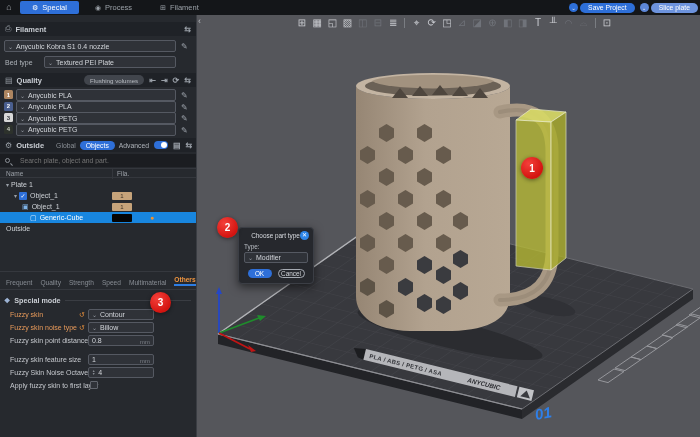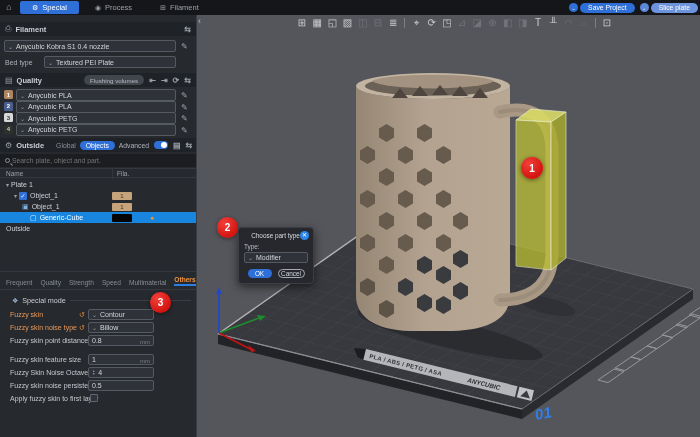--- a/index.html
+++ b/index.html
@@ -39,21 +39,21 @@
   .lbl{position:absolute;font-size:7px;color:#aeb3b9;}
   .chip{position:absolute;width:9px;height:9px;border-radius:1.5px;font-size:6px;font-weight:bold;
         display:flex;align-items:center;justify-content:center;}
   .flushpill{height:10px;border-radius:5px;background:#41454c;color:#b9bdc3;font-size:6.2px;
         display:flex;align-items:center;padding:0 6px;font-weight:normal;cursor:pointer;}
   .seg{font-size:6.8px;color:#8b9097;font-weight:normal;cursor:pointer;}
   .seg.on{background:#2e6fd8;color:#fff;border-radius:6px;padding:1px 6px;}
   .adv{font-size:6.8px;color:#aeb3b9;font-weight:normal;}
   .toggle{width:14px;height:8px;border-radius:4px;background:#2e6fd8;position:relative;cursor:pointer;}
   .toggle::after{content:"";position:absolute;right:1px;top:1px;width:6px;height:6px;border-radius:50%;background:#fff;}
-  .searchrow{position:absolute;left:0;right:0;height:13px;background:#1b1d21;display:flex;align-items:center;padding:0 5px;gap:0;}
+  .searchrow{position:absolute;left:0;right:0;height:13px;background:#1b1d21;display:flex;align-items:center;padding:0 5px;gap:8px;}
   .mag{width:5px;height:5px;border:1px solid #8a8f96;border-radius:50%;position:relative;flex:none;}
   .mag::after{content:"";position:absolute;width:3px;height:1px;background:#8a8f96;transform:rotate(45deg);left:4px;top:5px;}
   .searchrow input{flex:1;background:transparent;border:none;outline:none;color:#9298a0;font-size:6.8px;font-family:inherit;}
   .colhead{position:absolute;left:0;right:0;height:10px;border-top:1px solid #34373d;border-bottom:1px solid #34373d;
         font-size:6.5px;color:#9ba0a7;}
   .colhead .c2{position:absolute;left:112px;border-left:1px solid #34373d;padding-left:4px;height:10px;line-height:10px;}
   .trow{position:absolute;left:0;right:0;height:11px;display:flex;align-items:center;font-size:7px;color:#ced2d7;cursor:pointer;}
   .trow.sel{background:#1886df;color:#fff;}
   .tcaret{font-size:6px;color:#9aa0a8;width:7px;text-align:center;}
   .cbx{width:8px;height:8px;background:#2e6fd8;border-radius:1px;color:#fff;font-size:6px;line-height:8px;text-align:center;margin-right:3px;}
@@ -61,21 +61,21 @@
         color:#3a3025;font-size:6px;display:flex;align-items:center;justify-content:center;}
   .objico{color:#7fb3e8;font-size:7px;margin-right:3px;}
   .modico{position:absolute;left:150px;color:#f0922e;font-size:7px;}
 
   .tabsrow{position:absolute;left:0;right:0;top:256px;height:19px;border-top:1px solid #35383e;
         border-bottom:1px solid #35383e;display:flex;align-items:flex-end;gap:0;padding:0 4px 3px 6px;}
   .stab{font-size:6.6px;color:#878c93;margin-right:8px;cursor:pointer;white-space:nowrap;}
   .stab.on{color:#f0953f;border-bottom:2px solid #2e7de2;padding-bottom:1px;font-weight:bold;}
 
   .settings{position:absolute;left:0;right:5px;top:281px;}
-  .sphead{display:flex;align-items:center;gap:4px;padding:0 0 4px 12px;font-size:7.2px;font-weight:normal;color:#c9cdd3;}
+  .sphead{display:flex;align-items:center;gap:4px;padding:0 0 4px 4px;font-size:7.2px;font-weight:bold;color:#c9cdd3;}
   .sphead .line{flex:1;height:1px;background:#3a3d43;}
   .spico{color:#9fb6d8;font-size:7px;}
   .srow{position:relative;height:13px;padding-left:20px;}
   .srow .slab{position:absolute;left:10px;top:2px;color:#c6c9ce;}
   .srow .slab.orange{color:#e89a5a;}
   .undoico{position:absolute;left:79px;top:2px;color:#e8903c;font-size:7px;cursor:pointer;}
   .ctrl{position:absolute;left:88px;top:0;width:66px;height:11px;background:#2f3238;border:1px solid #555962;
         border-radius:2px;display:flex;align-items:center;gap:3px;padding:0 3px;font-size:7px;color:#d3d6db;cursor:pointer;}
   .ctrl input{width:100%;background:transparent;border:none;outline:none;color:#d3d6db;font-size:7px;font-family:inherit;padding:0;}
   .unit{position:absolute;right:3px;top:2px;font-size:6.2px;color:#797e85;}
@@ -412,26 +412,20 @@
         <span class="slab">Fuzzy Skin Noise Octaves</span>
         <div class="ctrl">
           <span class="spin">
             <span>▲</span>
             <span>▼</span>
           </span>
           <input value="4" style="">
         </div>
       </div>
       <div class="srow">
-        <span class="slab">Fuzzy skin noise persistence</span>
-        <div class="ctrl">
-          <input value="0.5" style="">
-        </div>
-      </div>
-      <div class="srow">
         <span class="slab">Apply fuzzy skin to first layer</span>
         <span class="emptycbx"></span>
       </div>
     </div>
   </div>
 
   <div class="collapse">‹</div>
 
   <div class="vtoolbar">
     <span class="ticon">⊞</span>

